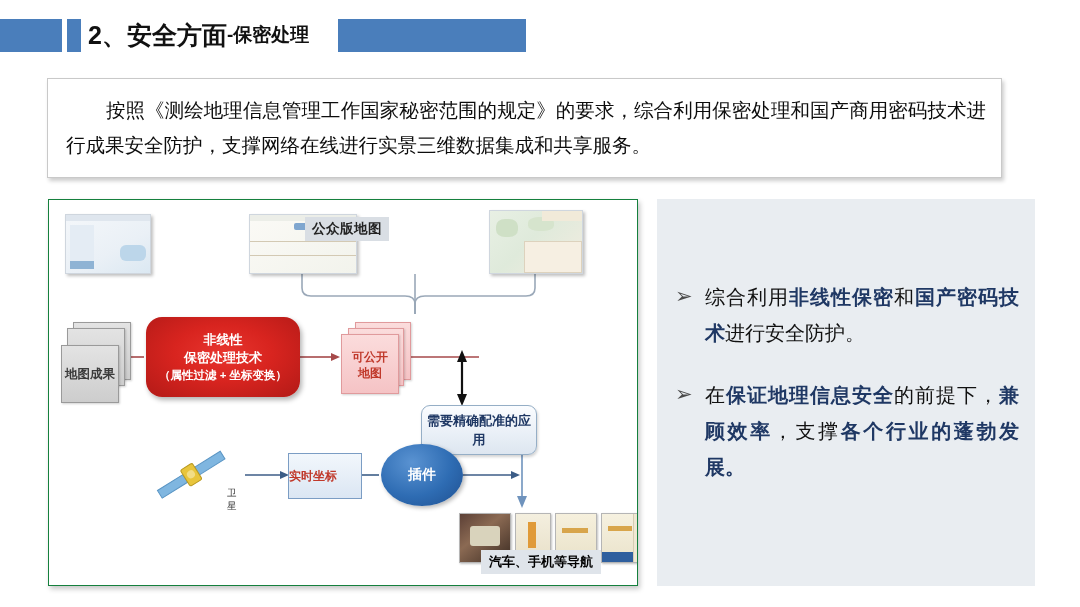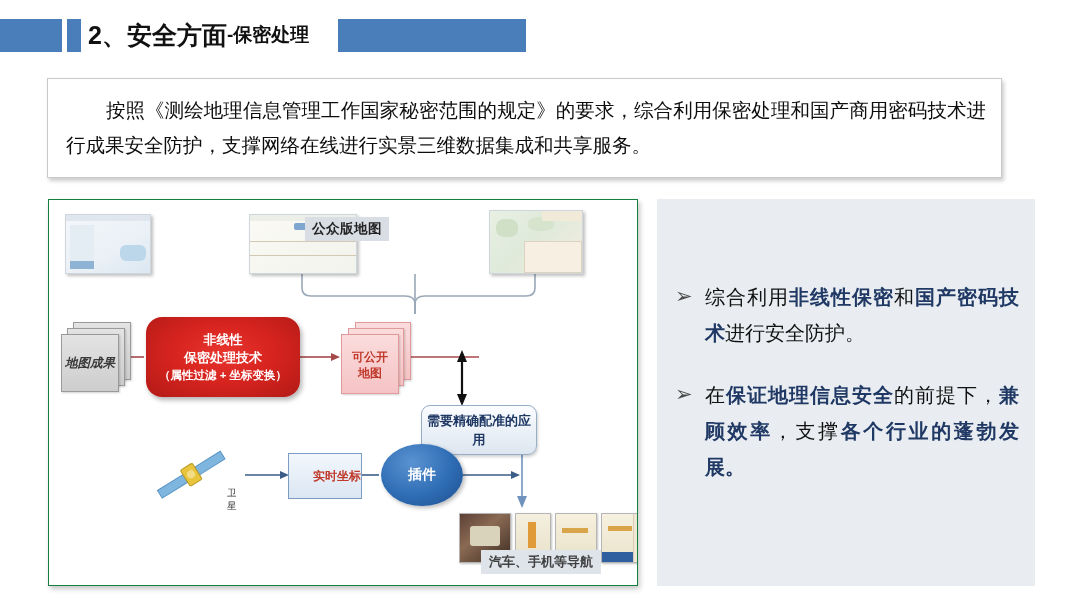--- a/index.html
+++ b/index.html
@@ -99,42 +99,42 @@
   .sat{position:absolute;left:100px;top:250px;width:86px;height:52px;}
   .sat-label{
     position:absolute;left:78px;top:37px;font-size:9.5px;color:#333;
   }
 
   
   .rtdoc{
     position:absolute;left:239px;top:253px;width:72px;height:44px;
     background:linear-gradient(180deg,#f2f7fc,#dbe6f3);
     border:1px solid #7b9dc4;
-    display:flex;align-items:center;justify-content:flex-end;
+    display:flex;align-items:center;justify-content:flex-start;
     color:#c0392b;font-size:12px;font-weight:bold;
   }
 
   
   .plugin{
     position:absolute;left:332px;top:244px;width:82px;height:62px;
     border-radius:50%;
     background:radial-gradient(ellipse at 38% 30%,#5a93d2 0%,#2e6cb3 55%,#1f4f8f 100%);
     box-shadow:2px 2px 4px rgba(0,0,0,.28);
     display:flex;align-items:center;justify-content:center;
     color:#fff;font-size:14px;font-weight:bold;
   }
 
   
   .dev{
     position:absolute;border:1px solid #b5b5b5;overflow:hidden;
     box-shadow:1px 1px 2px rgba(0,0,0,.25);
   }
   .nav-label{
     position:absolute;left:432px;top:350px;
-    background:#dfe4ea;color:#404040;font-size:13px;font-weight:bold;
+    background:#dfe4ea;color:#000000;font-size:13px;font-weight:bold;
     padding:3px 8px;white-space:nowrap;
   }
 
   
   .rpanel{
     position:absolute;left:657px;top:199px;width:378px;height:387px;
     background:#e9edf1;box-sizing:border-box;
   }
   .bullets{position:absolute;left:18px;top:80px;width:344px;}
   .bullet{display:flex;margin-bottom:26px;}
@@ -227,21 +227,21 @@
       <div style="position:absolute;left:38px;top:6px;width:26px;height:14px;background:#d6e4cd;border-radius:40%;"></div>
       <div style="position:absolute;right:0;bottom:0;width:56px;height:30px;background:#f6efe2;border:1px solid #ddd2bd;"></div>
       <div style="position:absolute;right:0;top:0;width:40px;height:10px;background:#f1ead9;"></div>
     </div>
 
     <div class="pub-label">公众版地图</div>
 
     <div class="docstack" style="left:12px;top:122px;width:72px;height:72px;">
       <div class="doc doc-gray" style="left:12px;top:0;width:56px;height:56px;"></div>
       <div class="doc doc-gray" style="left:6px;top:6px;width:56px;height:56px;"></div>
-      <div class="doc doc-gray" style="left:0;top:12px;width:56px;height:56px;font-style:italic;">
+      <div class="doc doc-gray" style="left:0;top:23px;width:56px;height:56px;">
         <div class="doc-label" style="top:20px;">地图成果</div>
       </div>
     </div>
 
     <div class="redbox">
       <div class="l1">非线性</div>
       <div class="l2">保密处理技术</div>
       <div class="l3">（属性过滤 + 坐标变换）</div>
     </div>
 

